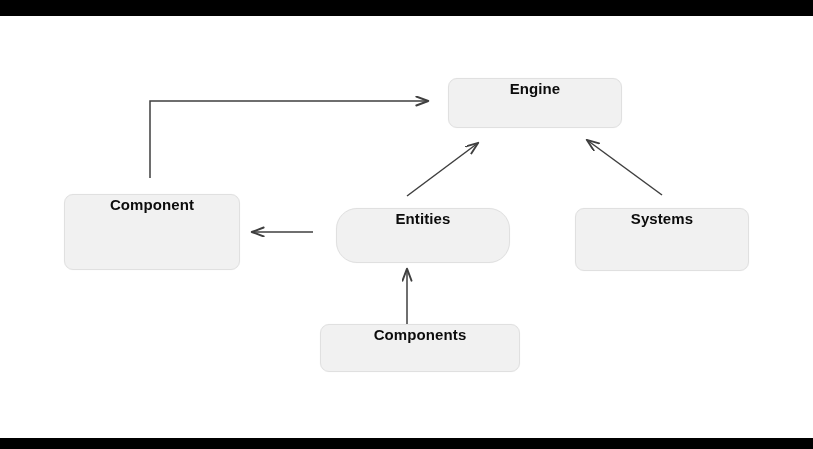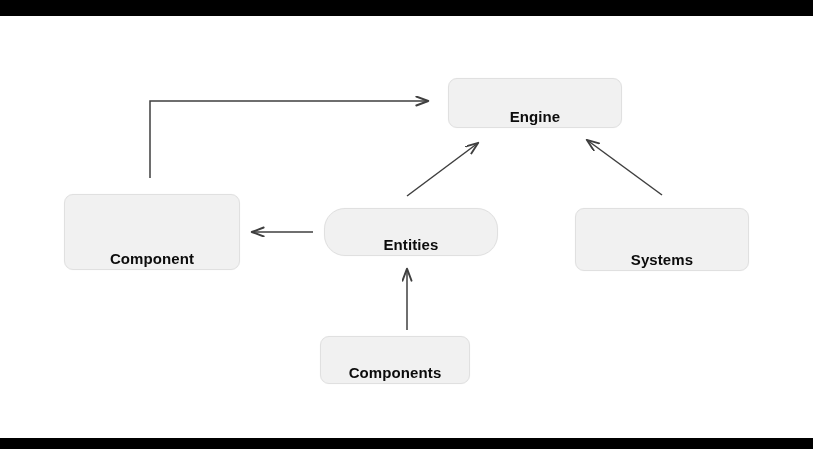--- a/index.html
+++ b/index.html
@@ -44,21 +44,21 @@
     pointer-events: none;
   }
 
   .node {
     position: absolute;
     box-sizing: border-box;
     background: #f1f1f1;
     border: 1px solid #e0e0e0;
     border-radius: 9px;
     display: flex;
-    align-items: flex-end;
+    align-items: flex-start;
     justify-content: center;
     text-align: center;
     color: #0c0c0c;
     font-weight: bold;
     font-size: 15px;
     line-height: 1.32;
     letter-spacing: 0.1px;
     box-shadow: 0 0 0 0.5px rgba(0,0,0,0.02);
   }
   .node-label { display: block; }
@@ -93,29 +93,29 @@
     <div class="node" id="node-engine" style="left:448px; top:62px; width:174px; height:50px;">
       <span class="node-label">Engine</span>
     </div>
 
     <div class="node" id="node-component-groups" style="left:64px; top:178px; width:176px; height:76px;">
       <span>
         <span class="node-label">Component</span>
       </span>
     </div>
 
-    <div class="node" id="node-entities" style="left:324px; top:192px; width:174px; height:48px;border-radius:21px;">
+    <div class="node" id="node-entities" style="left:336px; top:192px; width:174px; height:55px;border-radius:21px;">
       <span class="node-label">Entities</span>
     </div>
 
     <div class="node" id="node-systems" style="left:575px; top:192px; width:174px; height:63px;">
       <span class="node-label">Systems</span>
     </div>
 
-    <div class="node" id="node-components" style="left:320px; top:320px; width:150px; height:48px;">
+    <div class="node" id="node-components" style="left:320px; top:308px; width:200px; height:48px;">
       <span class="node-label">Components</span>
     </div>
 
   </div>
 
   <div class="letterbox" id="letterbox-bottom"></div>
 
 </div>
 
 </body></html>

